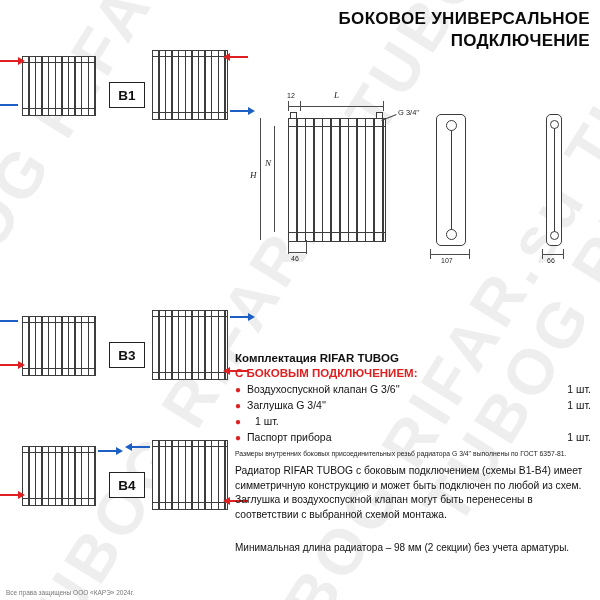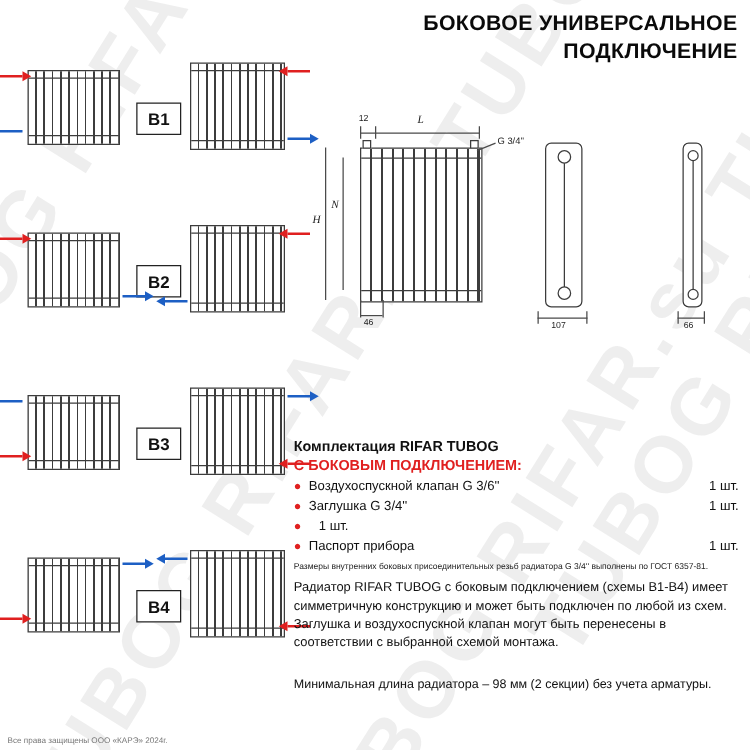--- a/index.html
+++ b/index.html
@@ -108,29 +108,20 @@
   <div class="scheme-row" style="top:44px">
     <div class="radiator rad-a"></div>
     <div class="scheme-label">В1</div>
     <div class="radiator rad-b"></div>
     <div class="arrow red head-right" style="left:-12px;top:16px"></div>
     <div class="arrow blue head-left" style="left:-12px;top:60px"></div>
     <div class="arrow red head-left" style="left:218px;top:12px"></div>
     <div class="arrow blue head-right" style="left:218px;top:66px"></div>
   </div>
 
-  <div class="scheme-row" style="top:174px">
-    <div class="radiator rad-a"></div>
-    <div class="scheme-label">В2</div>
-    <div class="radiator rad-b"></div>
-    <div class="arrow red head-right" style="left:-12px;top:16px"></div>
-    <div class="arrow blue head-right" style="left:86px;top:62px"></div>
-    <div class="arrow red head-left" style="left:218px;top:12px"></div>
-    <div class="arrow blue head-left" style="left:120px;top:66px"></div>
-  </div>
 
   <div class="scheme-row" style="top:304px">
     <div class="radiator rad-a"></div>
     <div class="scheme-label">В3</div>
     <div class="radiator rad-b"></div>
     <div class="arrow blue head-left" style="left:-12px;top:16px"></div>
     <div class="arrow red head-right" style="left:-12px;top:60px"></div>
     <div class="arrow blue head-right" style="left:218px;top:12px"></div>
     <div class="arrow red head-left" style="left:218px;top:66px"></div>
   </div>

